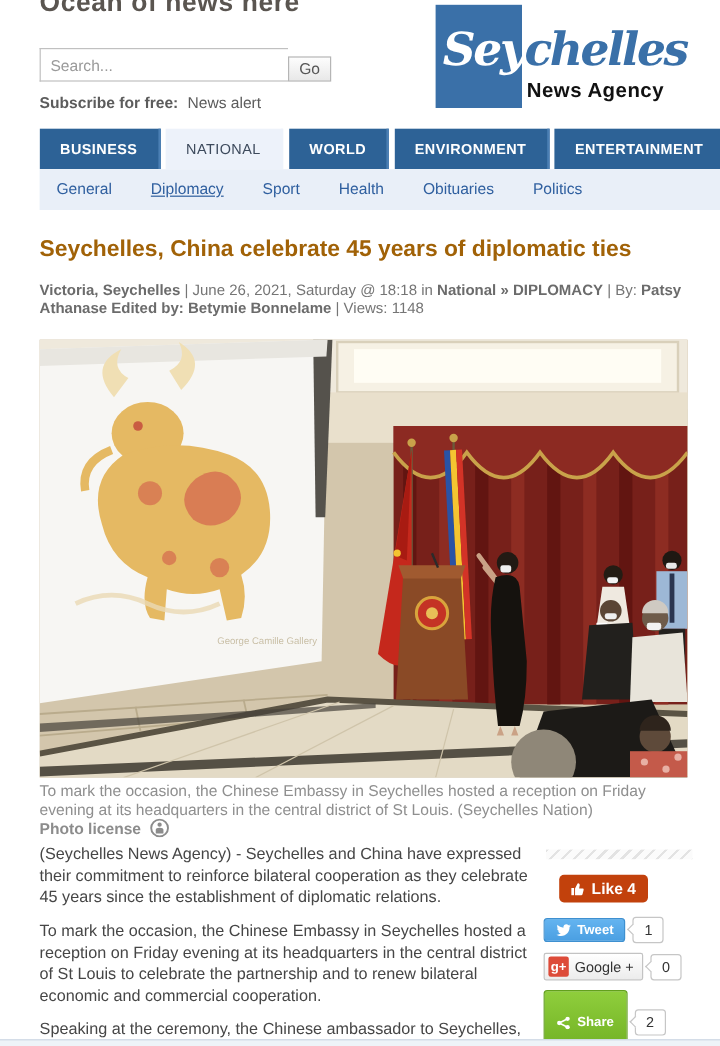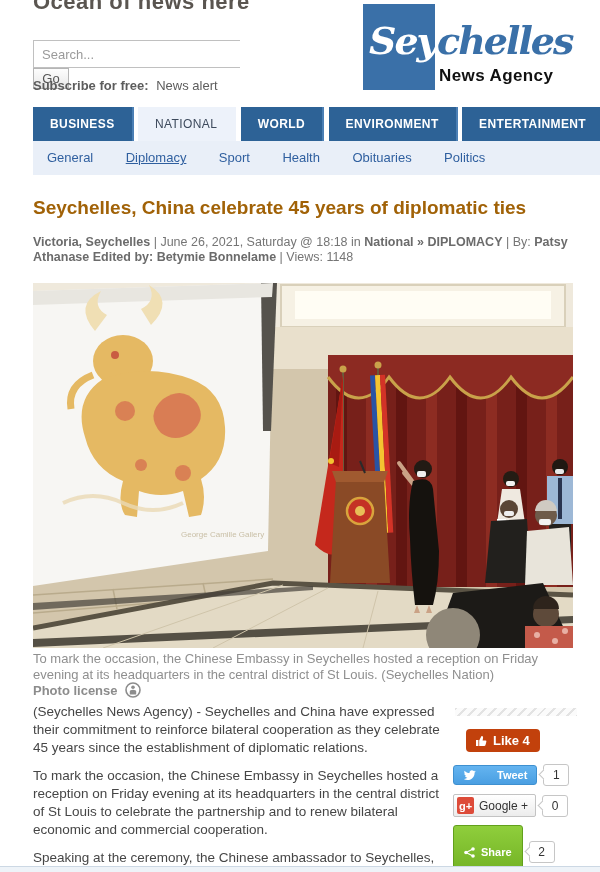--- a/index.html
+++ b/index.html
@@ -1,21 +1,21 @@
 <!DOCTYPE html>
 <html><head>
 <meta charset="utf-8">
 <style>
   html,body{margin:0;padding:0;background:#fff;}
   #page{position:relative;width:600px;height:872px;overflow:hidden;background:#fff;
         font-family:"Liberation Sans","DejaVu Sans",sans-serif;}
 
   
   .tagline{position:absolute;left:33px;top:-11px;font-size:22px;font-weight:bold;color:#5a5550;letter-spacing:.5px;}
-  .searchwrap{position:absolute;left:33px;top:40px;display:flex;align-items:flex-start;flex-direction:column;}
+  .searchwrap{position:absolute;left:33px;top:40px;display:flex;align-items:flex-end;}
   .searchwrap input{width:190px;height:26px;border:1px solid #c0c0c0;border-right:none;padding:0 8px;
         font-size:13px;color:#444;outline:none;font-family:inherit;}
   .searchwrap input::placeholder{color:#9a9a9a;}
   .go-btn{width:36px;height:21px;border:1px solid #b5b5b5;background:linear-gradient(#fdfdfd,#e8e8e8);
         font-size:13px;color:#555;cursor:pointer;font-family:inherit;}
   .subscribe{position:absolute;left:33px;top:78px;font-size:13px;color:#5c5c5c;}
   .subscribe b{margin-right:4px;}
   .subscribe a{color:#5c5c5c;text-decoration:none;}
 
   
@@ -52,21 +52,21 @@
   .body-col{position:absolute;left:33px;top:703px;width:418px;font-size:13.5px;color:#464646;line-height:1.33;}
   .body-col p{margin:0 0 10px 0;}
 
   
   .social{position:absolute;left:453px;top:708px;width:130px;}
   .hatch{width:122px;height:8px;margin:0 0 13px 2px;
         background:repeating-linear-gradient(135deg,#e3e3e3 0 2px,#fbfbfb 2px 7px);}
   .srow{display:flex;align-items:center;gap:6px;margin-bottom:8px;}
   .like-btn{margin-left:13px;margin-bottom:12px;display:inline-flex;align-items:center;gap:5px;background:#c2410c;color:#fff;
         font-size:13px;font-weight:bold;border:none;border-radius:4px;padding:4px 10px;cursor:pointer;font-family:inherit;}
-  .tweet-btn{display:inline-flex;align-items:center;gap:21px;background:linear-gradient(#64b4f0,#4a9fe2);color:#fff;
+  .tweet-btn{display:inline-flex;align-items:center;gap:5px;background:linear-gradient(#64b4f0,#4a9fe2);color:#fff;
         font-size:11px;font-weight:bold;border:1px solid #3e90d0;border-radius:3px;padding:3px 9px;cursor:pointer;font-family:inherit;}
   .gplus-btn{display:inline-flex;align-items:center;gap:5px;background:linear-gradient(#fff,#ececec);color:#333;
         font-size:12px;border:1px solid #c3c3c3;border-radius:2px;padding:2px 7px 2px 3px;cursor:pointer;font-family:inherit;}
   .gplus-icon{width:17px;height:17px;background:#dd4b39;border-radius:2px;color:#fff;font-size:11px;font-weight:bold;
         display:flex;align-items:center;justify-content:center;}
   .share-btn{display:inline-flex;align-items:center;gap:6px;background:linear-gradient(#8fce3c,#6faf22);color:#fff;
         font-size:11px;font-weight:bold;border:1px solid #62a01c;border-radius:3px;padding:20px 10px;cursor:pointer;font-family:inherit;justify-content:flex-end;}
   .kindle-btn{display:inline-flex;align-items:center;gap:6px;background:linear-gradient(#fdfdfd,#e9e9e9);color:#333;
         font-size:13px;border:1px solid #b9b9b9;border-radius:3px;padding:3px 8px 3px 5px;cursor:pointer;font-family:inherit;}
   .kindle-icon{width:16px;height:16px;border:1px solid #e9920c;background:#fff;color:#e9920c;font-weight:bold;font-size:12px;

